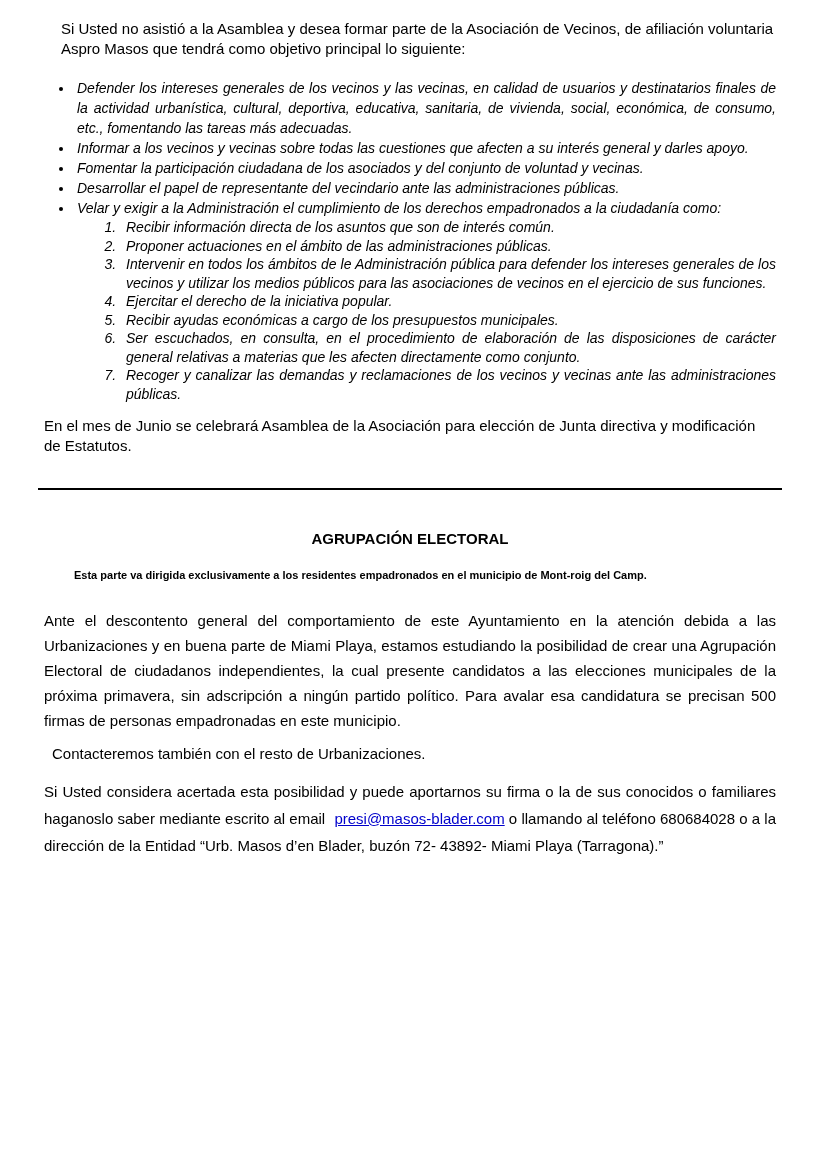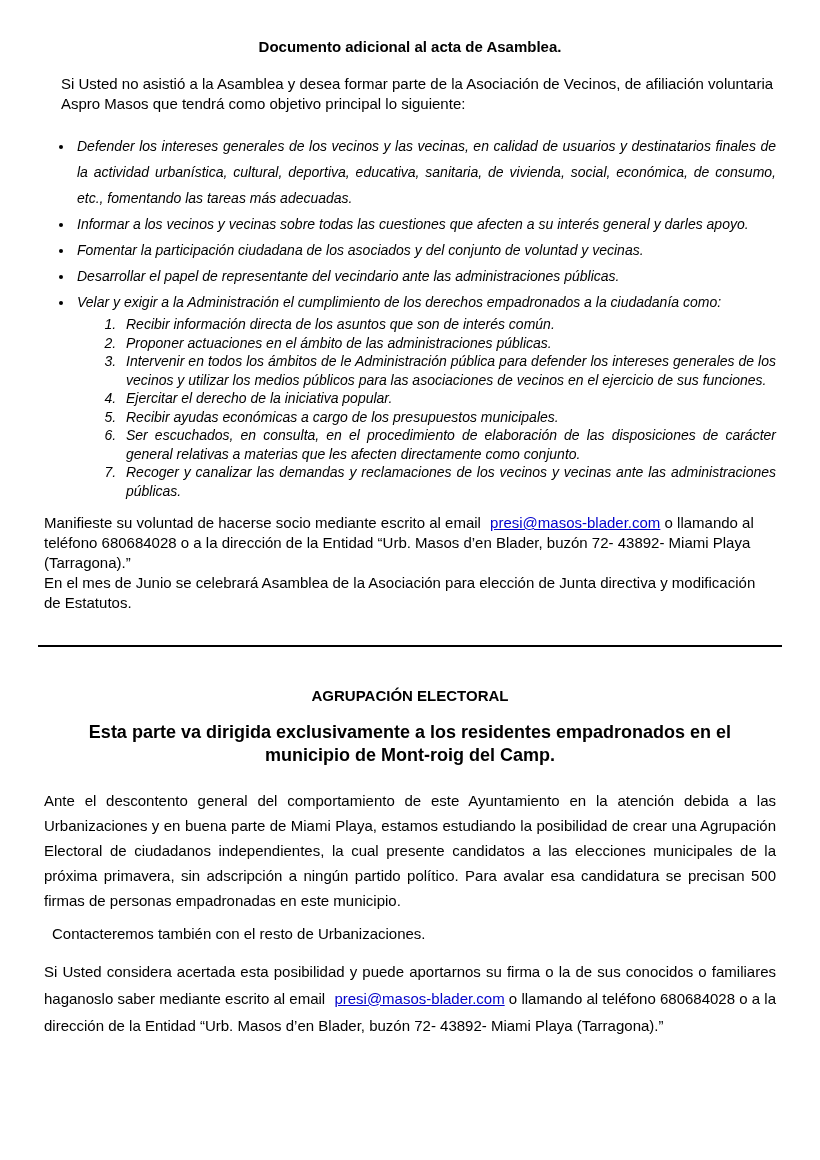--- a/index.html
+++ b/index.html
@@ -29,21 +29,21 @@
   .intro {
     margin: 19px 0 0 17px;
     font-size: 15px;
     line-height: 20px;
   }
   ul.objectives {
     margin: 19px 0 0 0;
     padding-left: 30px;
     font-style: italic;
     font-size: 14px;
-    line-height: 26px;
+    line-height: 20px;
     text-align: justify;
   }
   ul.objectives > li {
     padding-left: 3px;
   }
   ol.rights {
     margin: 0;
     padding-left: 76px;
     font-style: italic;
     font-size: 14px;
@@ -73,23 +73,23 @@
     margin: 32px -6px 0 -6px;
   }
   .s2-heading {
     margin: 40px 0 0 0;
     font-size: 15px;
     font-weight: bold;
     text-align: center;
   }
   .s2-subheading {
     margin: 17px 30px 0 30px;
-    font-size: 18px;
+    font-size: 11px;
     font-weight: bold;
-    text-align: center;
+    text-align: left;
     line-height: 23px;
   }
   .s2-para {
     margin: 21px 0 0 0;
     font-size: 15px;
     line-height: 25px;
     text-align: justify;
   }
   .s2-para-follow {
     margin: 8px;
@@ -106,21 +106,20 @@
     margin: 0;
     font-size: 15px;
     line-height: 27px;
   }
 </style>
 </head>
 <body>
 
 <div class="page">
 
-  <h1 class="doc-title">Documento adicional al acta de Asamblea.</h1>
 
   <p class="intro">Si Usted no asistió a la Asamblea y desea formar parte de la Asociación de Vecinos, de afiliación voluntaria Aspro Masos que tendrá como objetivo principal lo siguiente:</p>
 
   <ul class="objectives">
 
       <li>Defender los intereses generales de los vecinos y las vecinas, en calidad de usuarios y destinatarios finales de la actividad urbanística, cultural, deportiva, educativa, sanitaria, de vivienda, social, económica, de consumo, etc., fomentando las tareas más adecuadas.</li>
 
       <li>Informar a los vecinos y vecinas sobre todas las cuestiones que afecten a su interés general y darles apoyo.</li>
 
       <li>Fomentar la participación ciudadana de los asociados y del conjunto de voluntad y vecinas.</li>
@@ -141,21 +140,20 @@
       <li>Ejercitar el derecho de la iniciativa popular.</li>
 
       <li>Recibir ayudas económicas a cargo de los presupuestos municipales.</li>
 
       <li>Ser escuchados, en consulta, en el procedimiento de elaboración de las disposiciones de carácter general relativas a materias que les afecten directamente como conjunto.</li>
 
       <li>Recoger y canalizar las demandas y reclamaciones de los vecinos y vecinas ante las administraciones públicas.</li>
     </ol>
 
   <div class="contact-block">
-    <p><span>Manifieste su voluntad de hacerse socio mediante escrito al email </span><a class="email-link">presi@masos-blader.com</a><span> o llamando al teléfono 680684028 o a la dirección de la Entidad “Urb. Masos d’en Blader, buzón 72- 43892- Miami Playa (Tarragona).”</span></p>
     <p>En el mes de Junio se celebrará Asamblea de la Asociación para elección de Junta directiva y modificación de Estatutos.</p>
   </div>
 
   <hr class="divider">
 
   <h2 class="s2-heading">AGRUPACIÓN ELECTORAL</h2>
 
   <h3 class="s2-subheading">Esta parte va dirigida exclusivamente a los residentes empadronados en el municipio de Mont-roig del Camp.</h3>
 
   <p class="s2-para">Ante el descontento general del comportamiento de este Ayuntamiento en la atención debida a las Urbanizaciones y en buena parte de Miami Playa, estamos estudiando la posibilidad de crear una Agrupación Electoral de ciudadanos independientes, la cual presente candidatos a las elecciones municipales de la próxima primavera, sin adscripción a ningún partido político. Para avalar esa candidatura se precisan 500 firmas de personas empadronadas en este municipio.</p>

